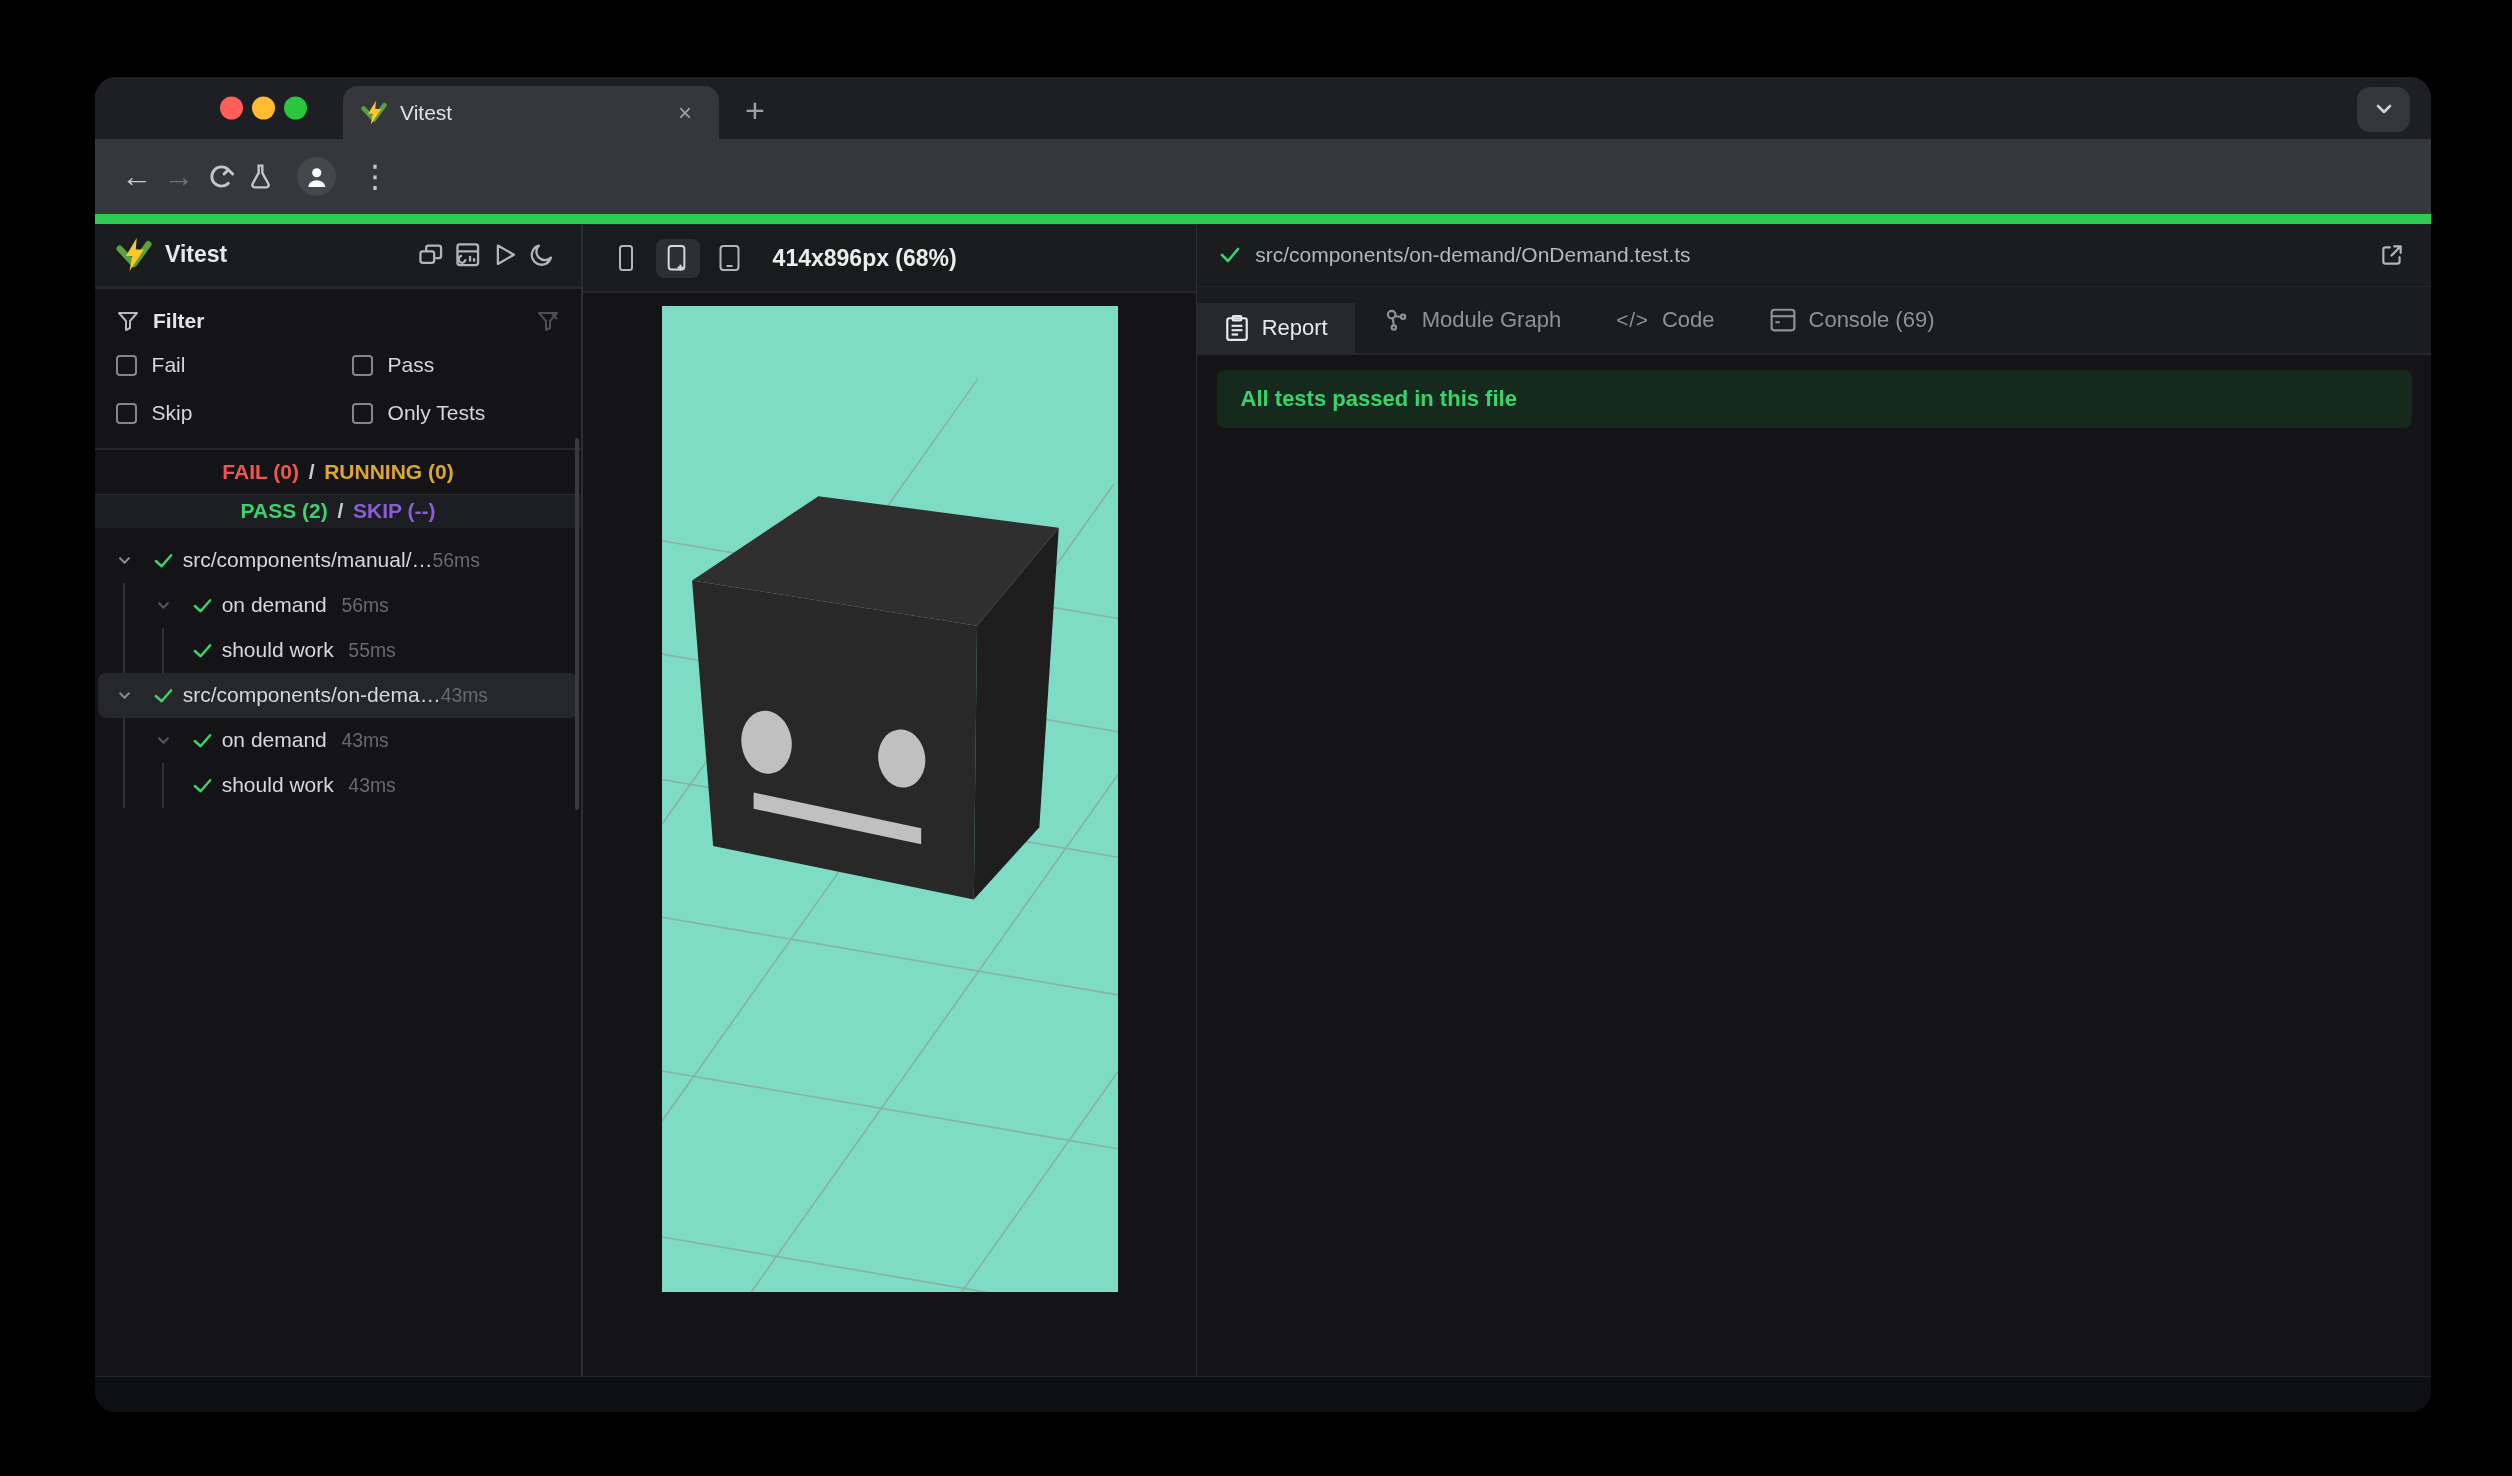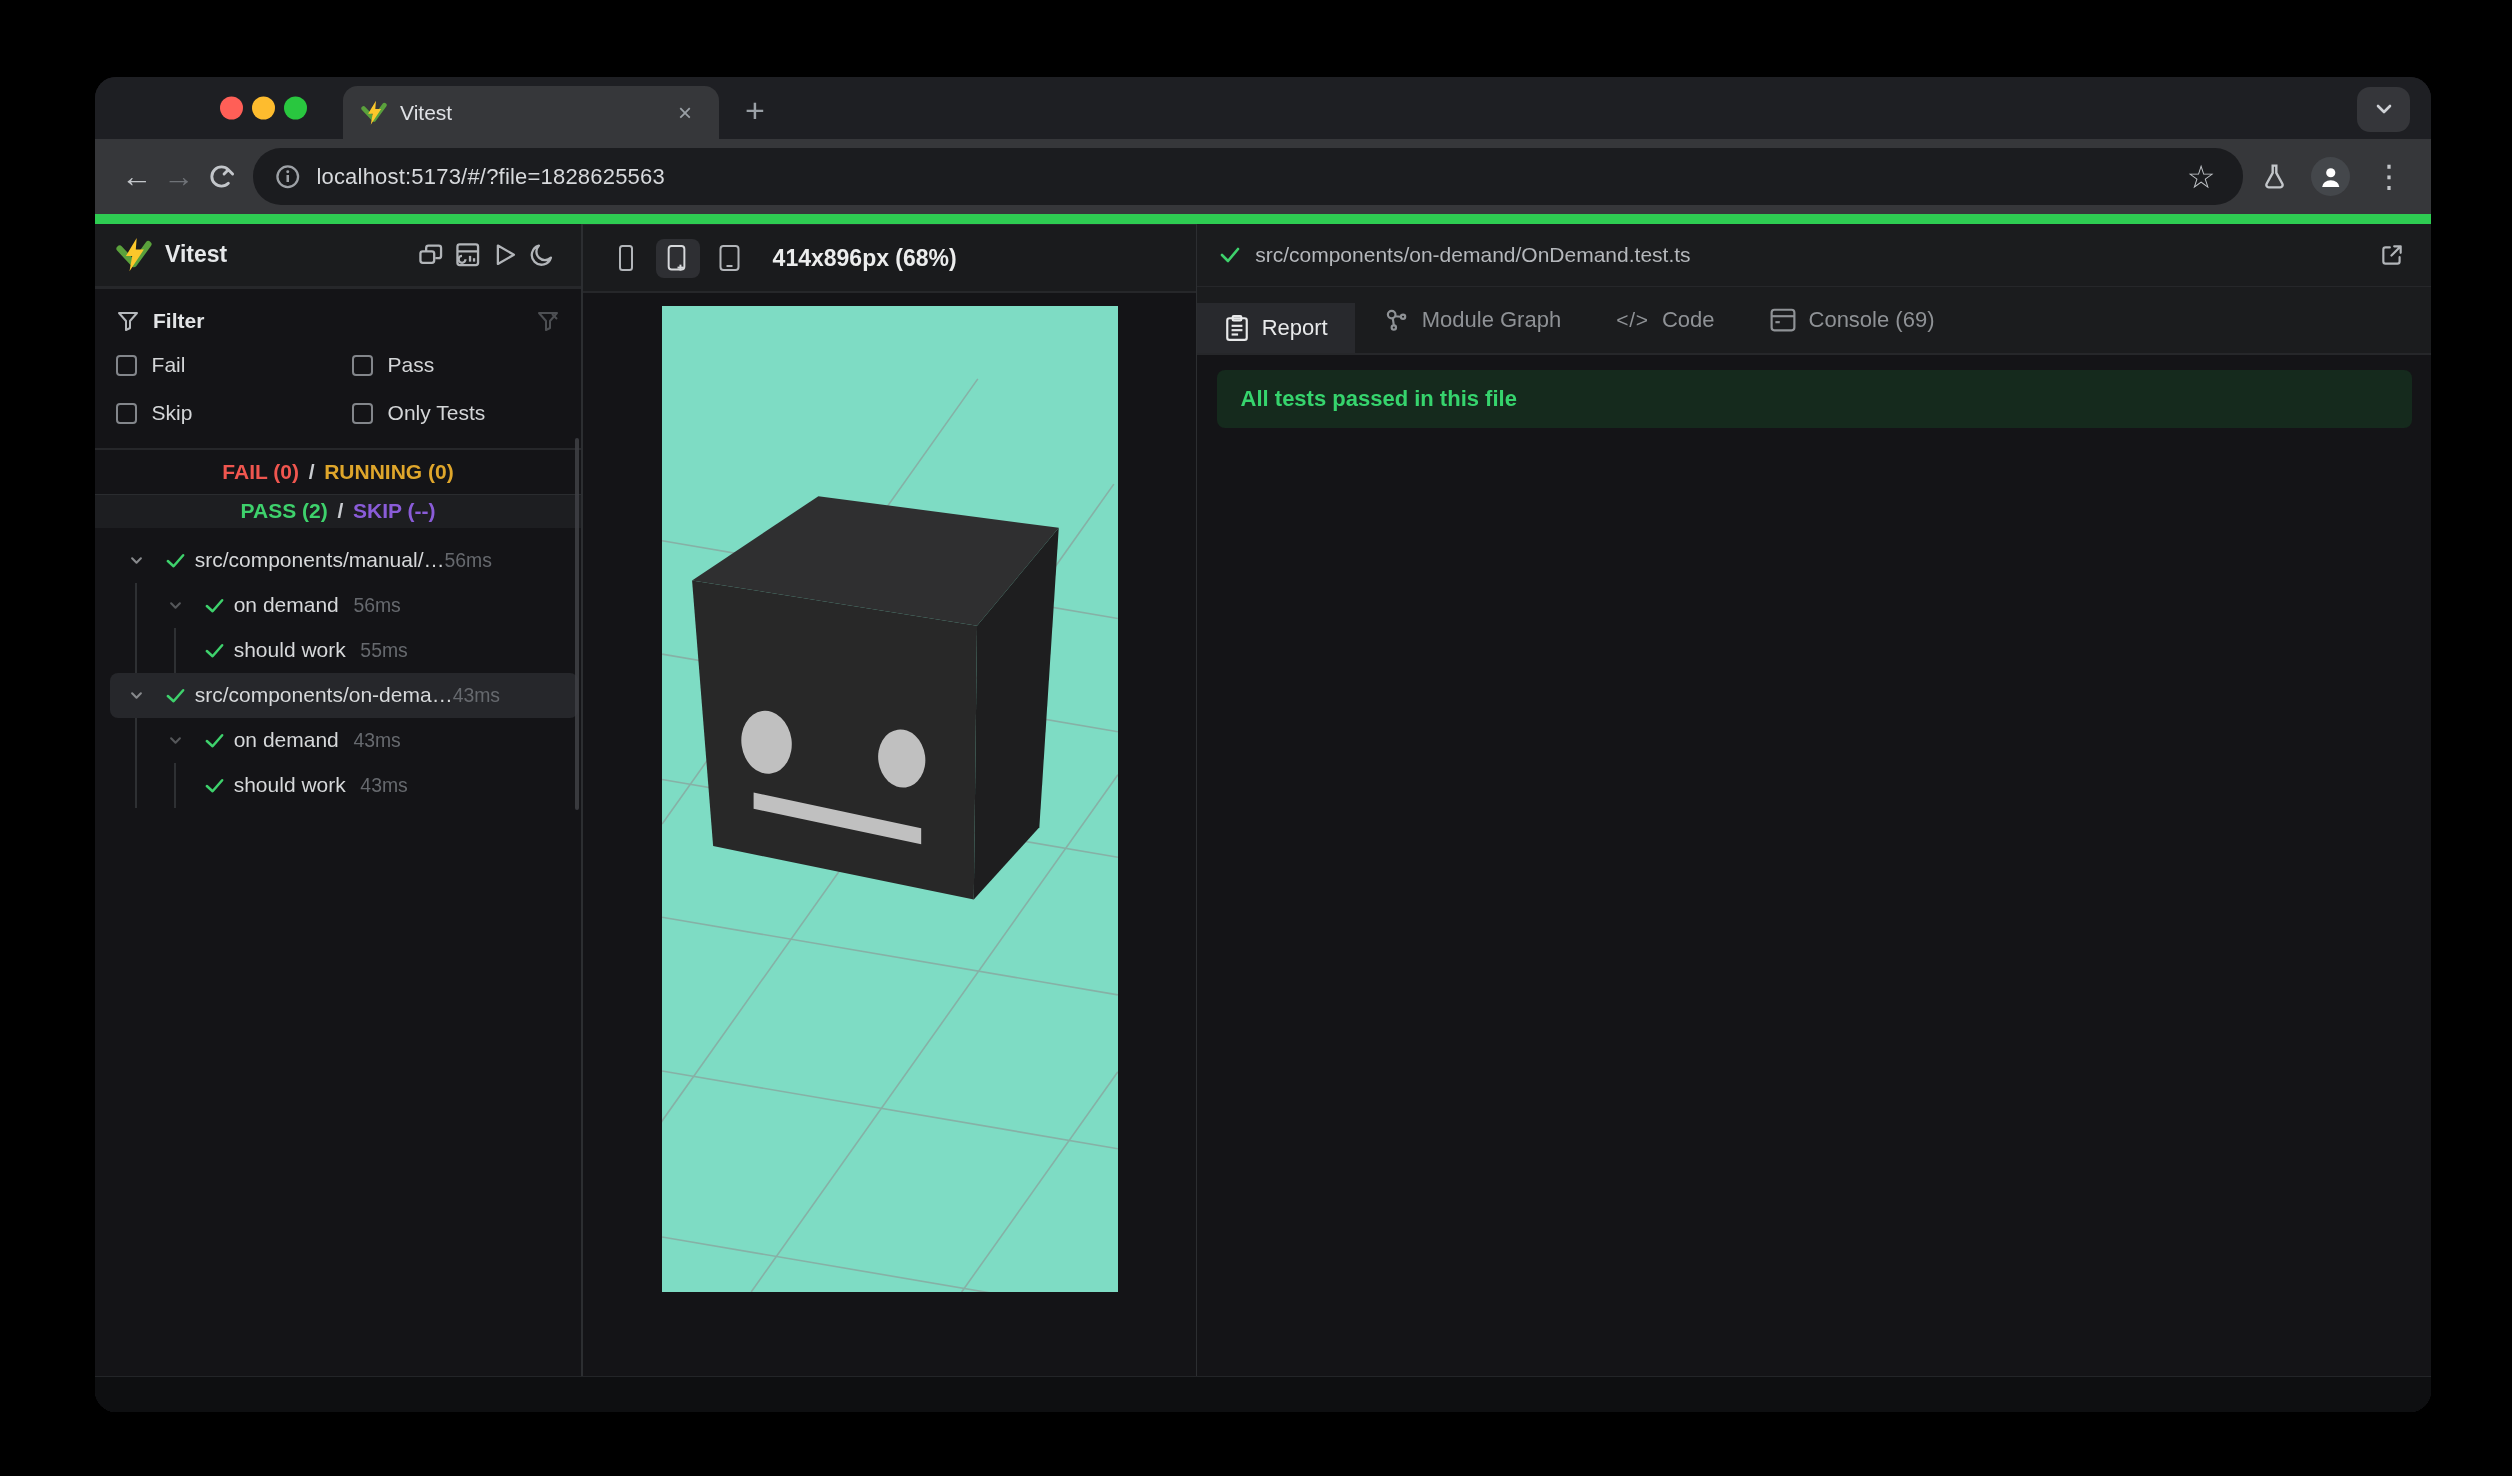--- a/index.html
+++ b/index.html
@@ -47,21 +47,21 @@
   .filterblock { padding:13px 21px 17px 21px; flex:none; }
   .filterhead { height:39px; display:flex; align-items:center; }
   .filterhead .ft { color:#e2e4e6; font-size:21px; font-weight:700; margin-left:13px; flex:1; }
   .fgrid { margin-top:6.5px; display:grid; grid-template-columns:236px 1fr; row-gap:12px; }
   .fopt { height:36px; display:flex; align-items:center; }
   .fopt .box { width:21px; height:21px; border:2.4px solid #83868b; border-radius:4px; flex:none; }
   .fopt .lbl { color:#d4d6d8; font-size:21px; margin-left:14.6px; }
   .statline1 { height:44px; display:flex; align-items:center; justify-content:center; gap:9.7px; font-size:21px; font-weight:700; }
   .statline2 { height:34px; display:flex; align-items:center; justify-content:center; gap:9.7px; font-size:21px; font-weight:700; background:#1d1e21; border-top:1.6px solid #2a2c2f; }
   .sep { color:#c9ccd0; }
-  .tree { margin-top:9.7px; flex:1; overflow:hidden;margin-left:12px; }
+  .tree { margin-top:9.7px; flex:1; overflow:hidden; }
   .tree-row { height:45px; display:flex; align-items:center; padding:0 24px 0 6.5px; font-size:21px; position:relative; margin:0 3.2px; border-radius:8px; }
   .tree-row.selected { background:#26272b; }
   .slot { width:39px; min-width:39px; display:flex; align-items:center; justify-content:center; align-self:stretch; position:relative; }
   .guide::before { content:""; position:absolute; left:18.6px; top:0; bottom:0; width:1.6px; background:#2e3033; }
   .tlabel { color:#d6d8da; white-space:nowrap; overflow:hidden; }
   .ttime { color:#66696e; font-size:19.4px; }
   .ttime.right { margin-left:auto; }
   .ttime.inline { margin-left:14.6px; }
   .sb-thumb { position:absolute; right:1.6px; top:214px; width:4.9px; height:372px; background:#3f4145; border-radius:2.4px; opacity:.85; }
 
@@ -118,29 +118,20 @@
     </div>
   </div>
 
   <div class="toolbar">
     <div class="navic">←</div>
     <div class="navic dim">→</div>
     <div class="navic">
       <svg width="29" height="29" viewBox="0 0 24 24">
           <path d="M20 12 A8 8 0 1 1 12 4 M12 4 h5 M12 4 v5" fill="none" stroke="#c3c6ca" stroke-width="2.4" stroke-linecap="round" transform="rotate(45 12 12)"></path>
         </svg>
-    </div>
-    <div class="omnibox">
-      <svg width="27.5" height="27.5" viewBox="0 0 24 24">
-          <circle cx="12" cy="12" r="9" fill="none" stroke="#9da1a6" stroke-width="2"></circle>
-          <line x1="12" y1="10.5" x2="12" y2="16.5" stroke="#9da1a6" stroke-width="2.2"></line>
-          <circle cx="12" cy="7.6" r="1.3" fill="#9da1a6"></circle>
-        </svg>
-      <span class="url">localhost:5173/#/?file=1828625563</span>
-      <span class="navic" style="font-size:32px">☆</span>
     </div>
     <div class="chromeicons">
       <span class="hbtn">
         <svg width="29" height="29" viewBox="0 0 24 24">
             <path d="M9.5 3 h5 M10.5 3 v6 L5.5 18 a2 2 0 0 0 1.8 3 h9.4 a2 2 0 0 0 1.8-3 L13.5 9 V3" fill="none" stroke="#c3c6ca" stroke-width="2" stroke-linejoin="round"></path>
           </svg>
       </span>
       <span class="avatar-circle">
         <svg width="27.5" height="27.5" viewBox="0 0 24 24">
             <circle cx="12" cy="8.5" r="4" fill="#fff"></circle>

